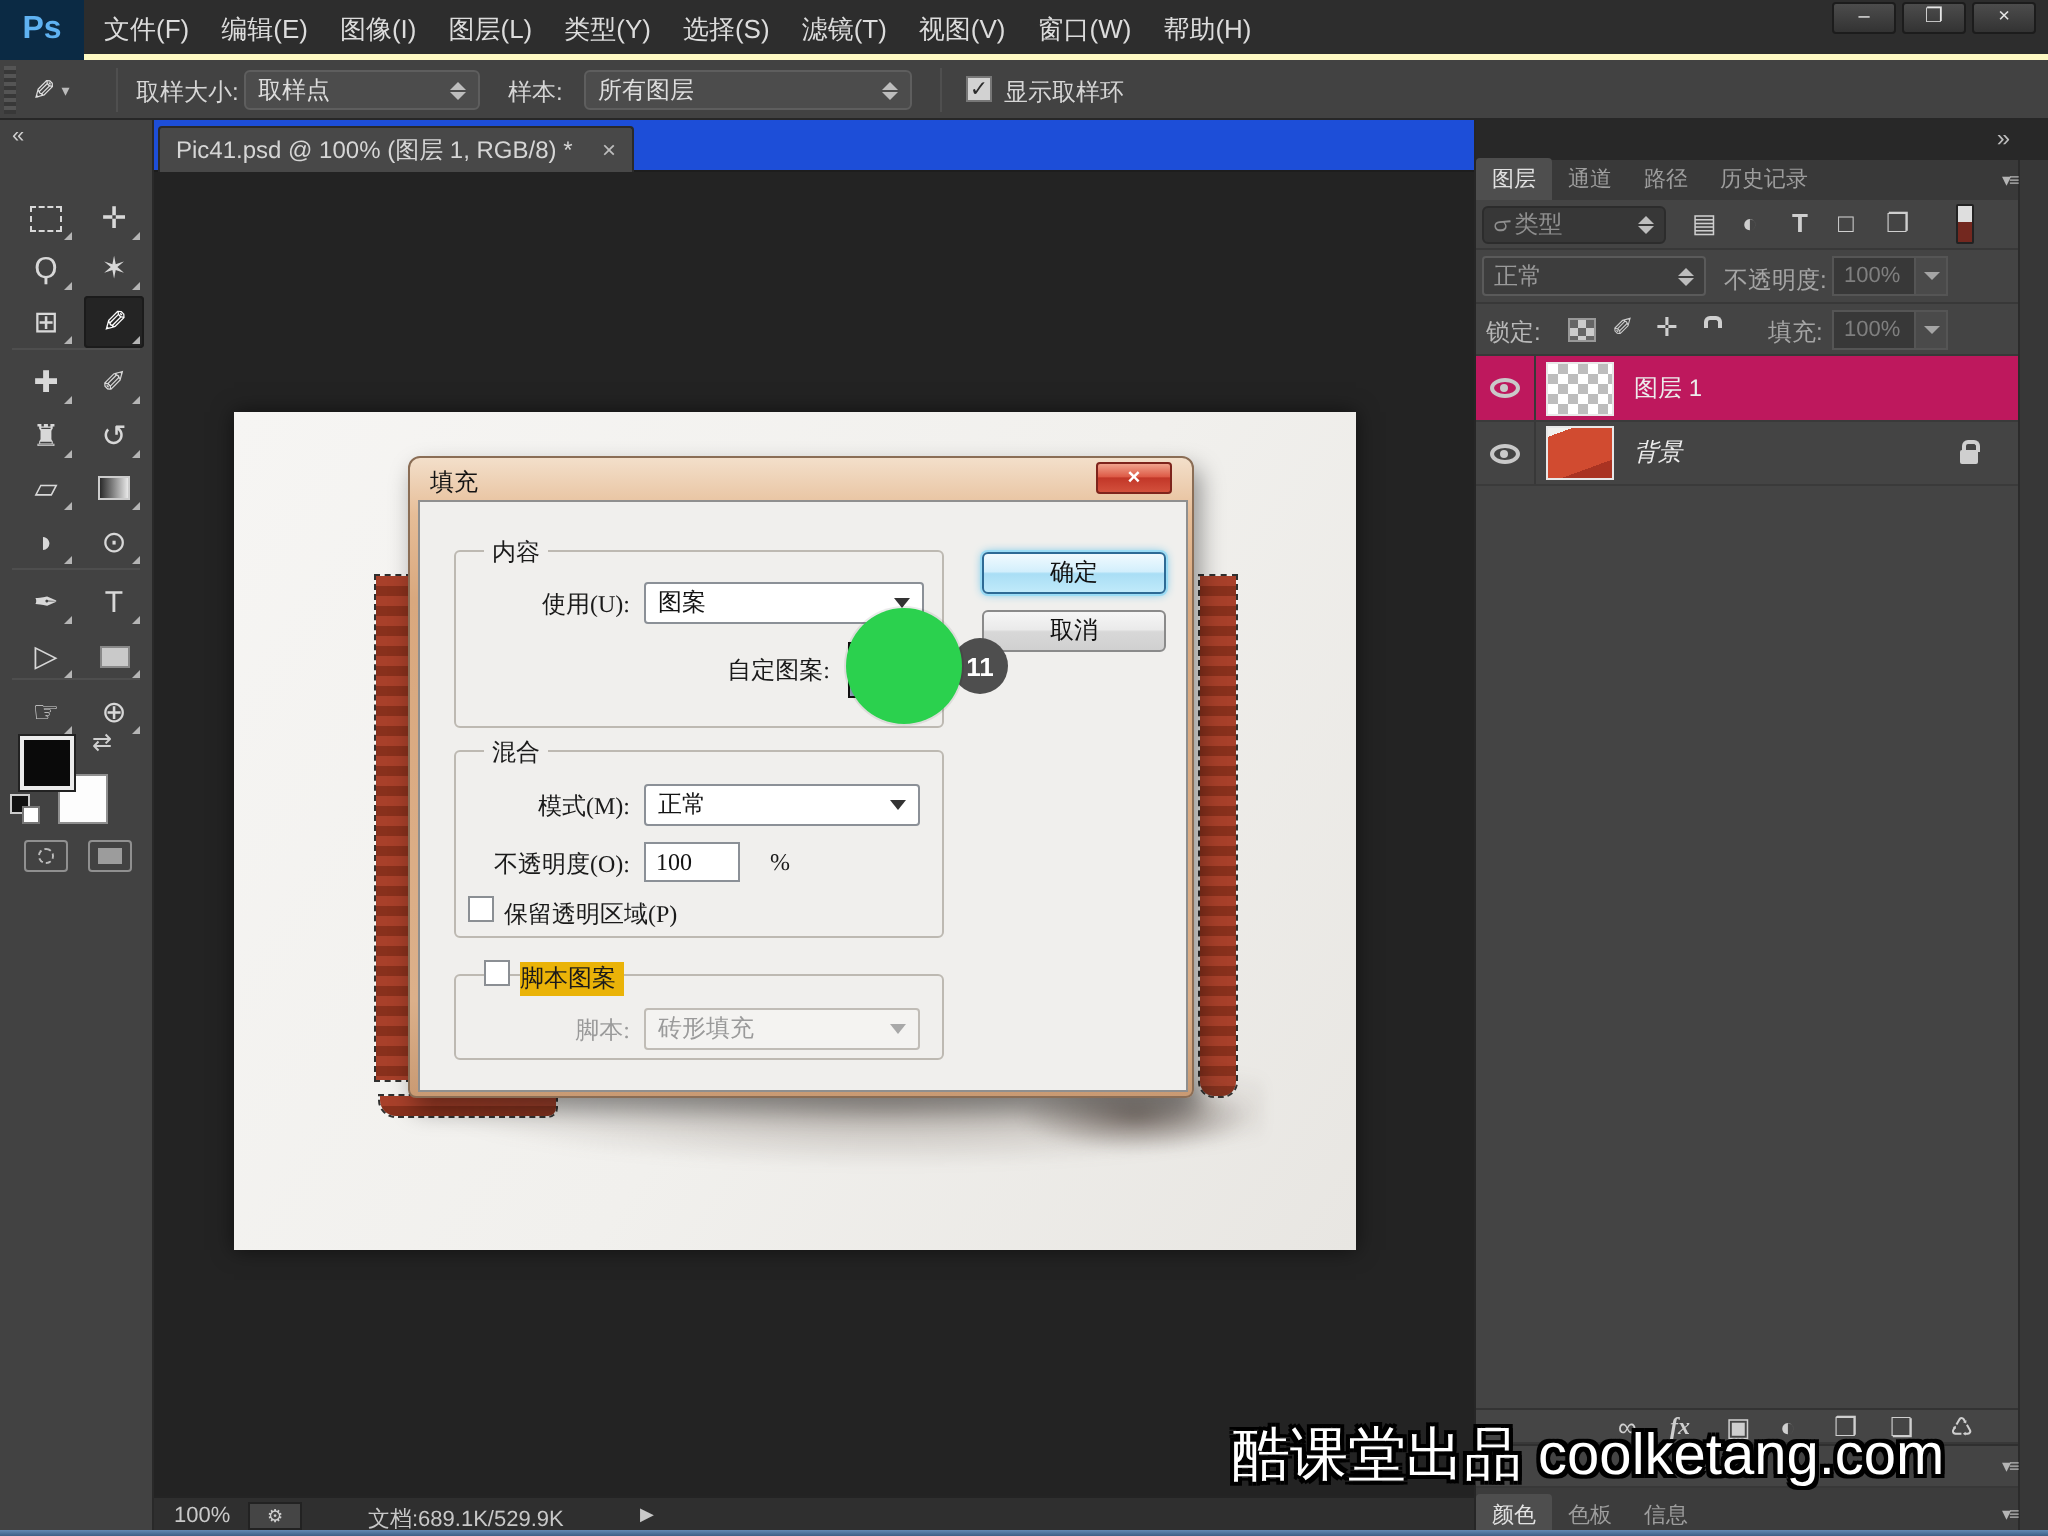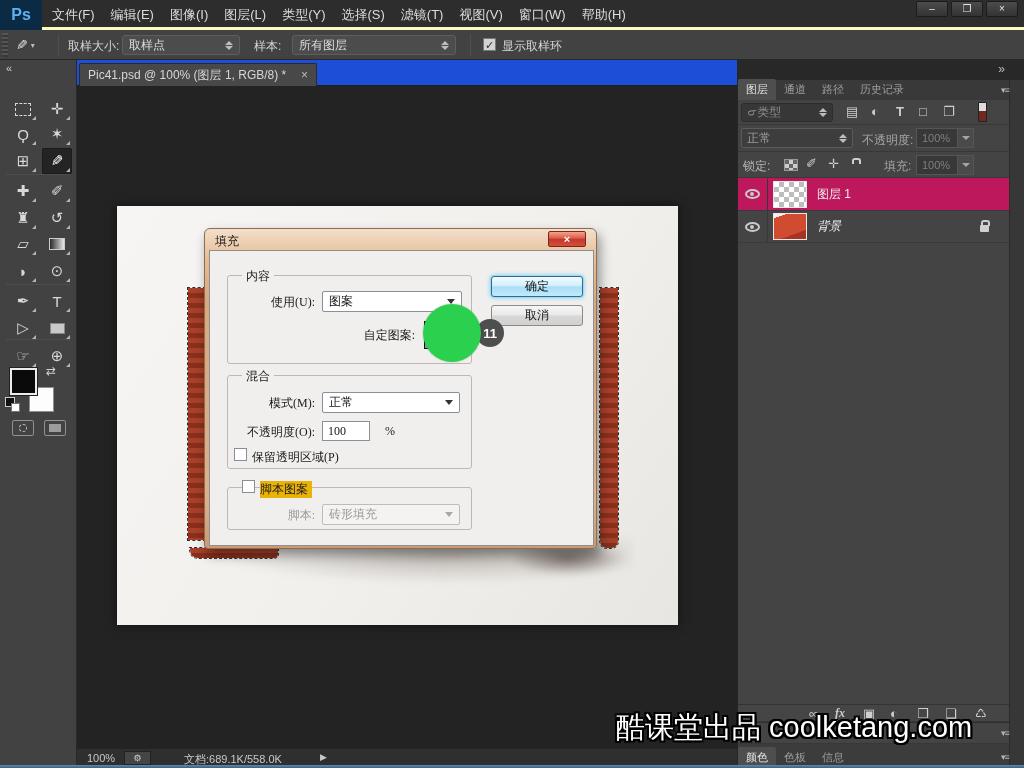--- a/index.html
+++ b/index.html
@@ -366,21 +366,21 @@
         </div>
       </div>
 
       <div class="step-badge" style="left:359px;top:113px;background:#4e4e4e">11</div>
       <div class="green-circle" style="left:306px;top:98px;background:#2bd14e"></div>
     </div>
 
     <div class="abs statusbar">
       <span class="st-text" style="left:10px">100%</span>
       <div class="abs gearbox">⚙</div>
-      <span class="st-text" style="left:107px">文档:689.1K/558.0K</span>
+      <span class="st-text" style="left:107px">文档:689.1K/529.9K</span>
       <span class="st-text" style="left:243px;font-size:9px">▶</span>
     </div>
   </div>
 
   <div class="abs dock">
     <div class="abs dock-topband">
       <span style="position:absolute;right:20px;top:2px;font-size:12px">»</span>
     </div>
     <div class="abs rstrip"></div>
 

